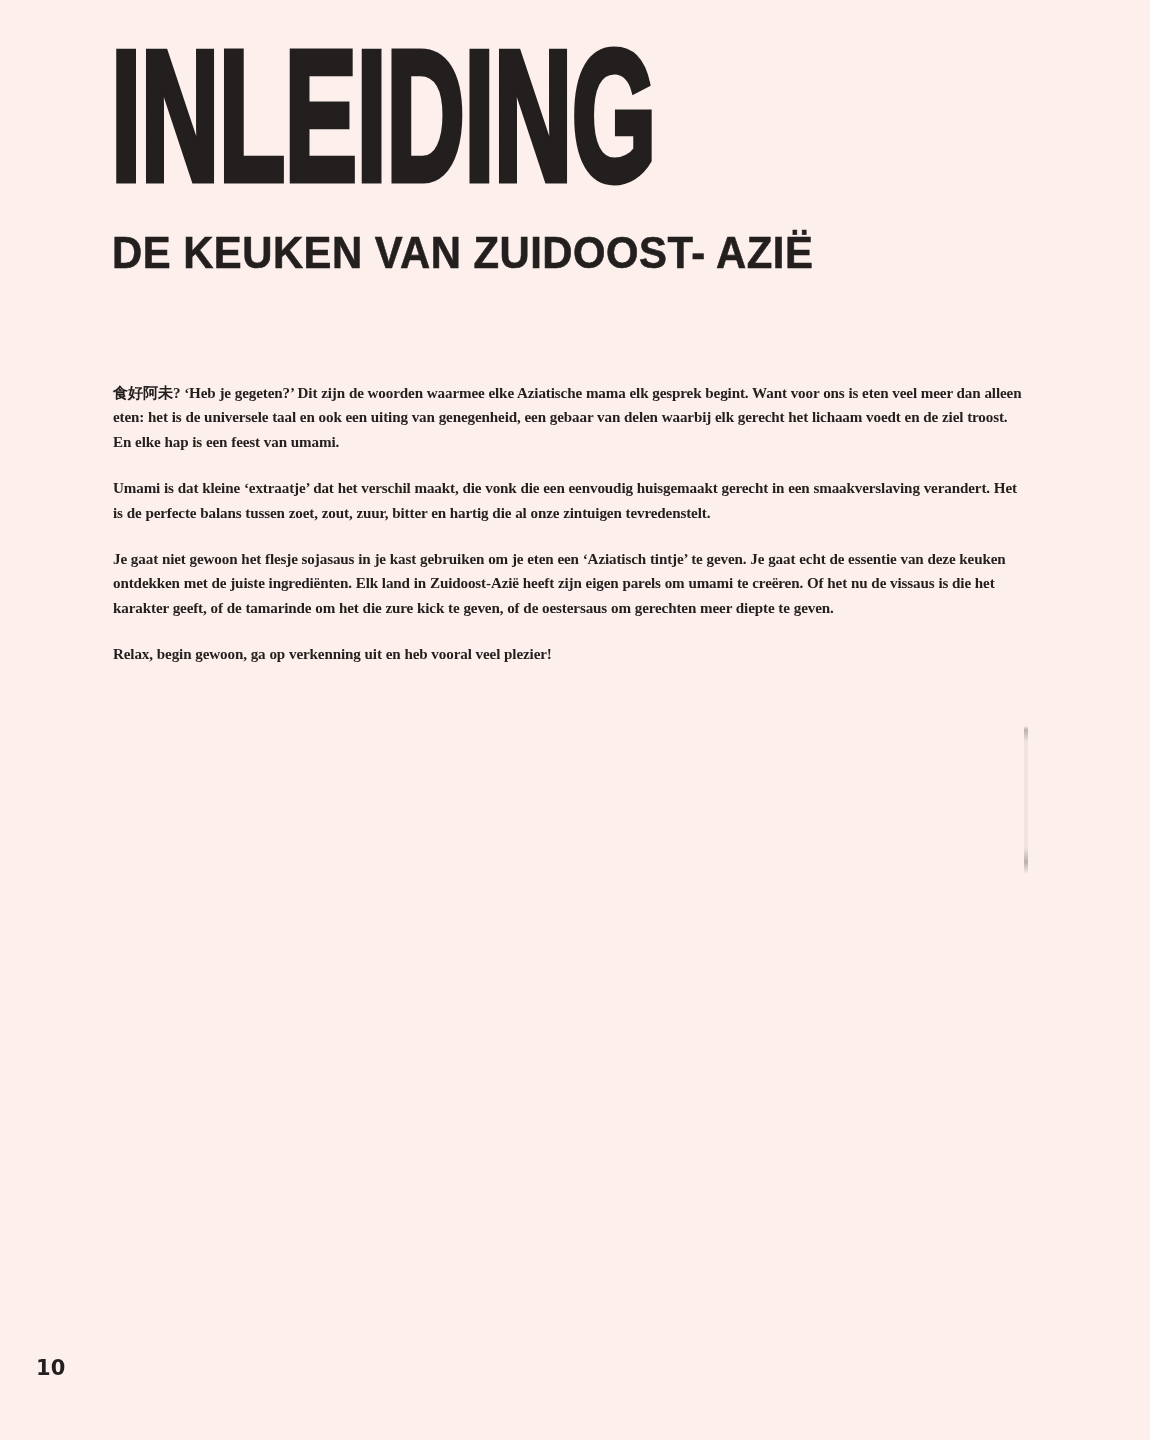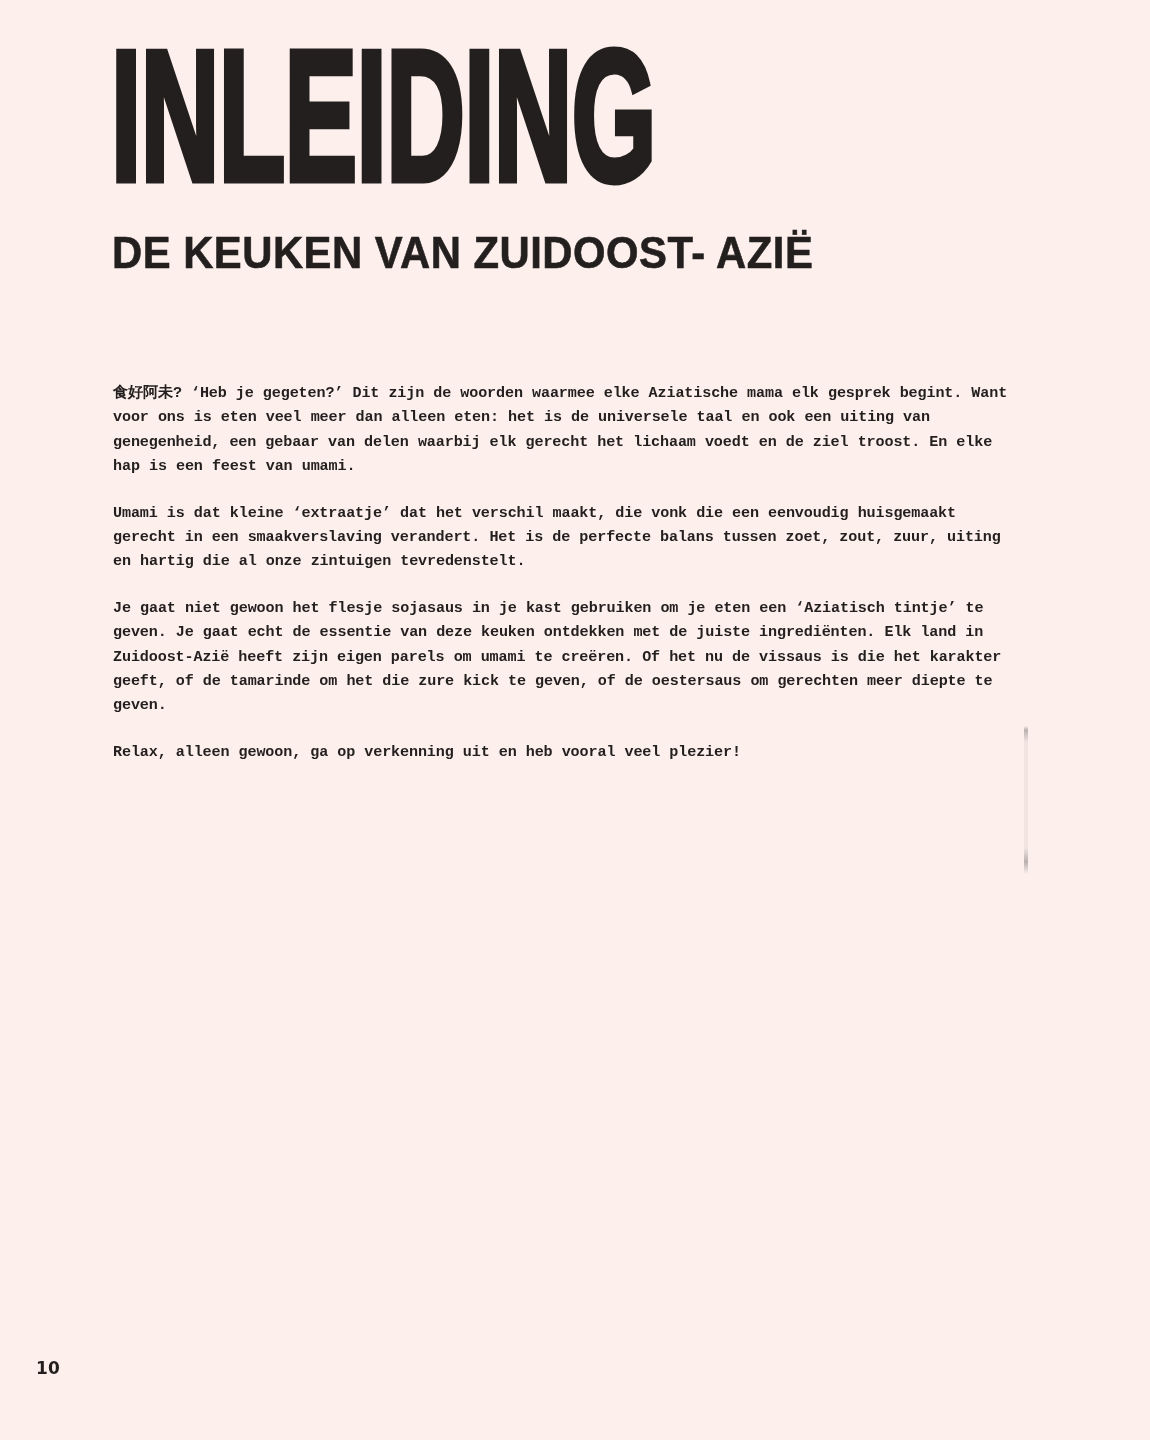--- a/index.html
+++ b/index.html
@@ -66,41 +66,41 @@
   
   .body-col {
     position: absolute;
     left: 113px;
     top: 381px;
     width: 930px;
   }
 
   .body-col p {
     margin: 0 16px 22px 0;
-    font-family: Liberation Mono, monospace;
+    font-family: Liberation Serif, serif;
     font-size: 15.1px;
     line-height: 24.4px;
     font-weight: 600;
     letter-spacing: -0.12px;
     color: #231f1e;
     word-spacing: 0.2px;
   }
 
   .body-col p:last-child {
     margin-bottom: 0;
   }
 
   
   .folio {
     position: absolute;
     left: 36px;
     top: 1358px;
     font-family: "DejaVu Sans", sans-serif;
     font-weight: 700;
-    font-size: 17px;
+    font-size: 21px;
     line-height: 20px;
     color: #231f1e;
     letter-spacing: 0.2px;
   }
 
   
   .binding-edge {
     position: absolute;
     right: 0px;
     top: 0px;
@@ -124,22 +124,22 @@
 <body>
 
 <div class="page">
 
   <h1 class="display-title">INLEIDING</h1>
 
   <h2 class="sub-title">DE KEUKEN VAN ZUIDOOST- AZIË</h2>
 
   <div class="body-col">
     <p>食好阿未? ‘Heb je gegeten?’ Dit zijn de woorden waarmee elke Aziatische mama elk gesprek begint. Want voor ons is eten veel meer dan alleen eten: het is de universele taal en ook een uiting van genegenheid, een gebaar van delen waarbij elk gerecht het lichaam voedt en de ziel troost. En elke hap is een feest van umami.</p>
-    <p>Umami is dat kleine ‘extraatje’ dat het verschil maakt, die vonk die een eenvoudig huisgemaakt gerecht in een smaakverslaving verandert. Het is de perfecte balans tussen zoet, zout, zuur, uiting en hartig die al onze zintuigen tevredenstelt.</p>
+    <p>Umami is dat kleine ‘extraatje’ dat het verschil maakt, die vonk die een eenvoudig huisgemaakt gerecht in een smaakverslaving verandert. Het is de perfecte balans tussen zoet, zout, zuur, bitter en hartig die al onze zintuigen tevredenstelt.</p>
     <p>Je gaat niet gewoon het flesje sojasaus in je kast gebruiken om je eten een ‘Aziatisch tintje’ te geven. Je gaat echt de essentie van deze keuken ontdekken met de juiste ingrediënten. Elk land in Zuidoost-Azië heeft zijn eigen parels om umami te creëren. Of het nu de vissaus is die het karakter geeft, of de tamarinde om het die zure kick te geven, of de oestersaus om gerechten meer diepte te geven.</p>
-    <p>Relax, alleen gewoon, ga op verkenning uit en heb vooral veel plezier!</p>
+    <p>Relax, begin gewoon, ga op verkenning uit en heb vooral veel plezier!</p>
   </div>
 
   <div class="folio">10</div>
 
   <div class="binding-edge"></div>
 
 </div>
 
 </body></html>

